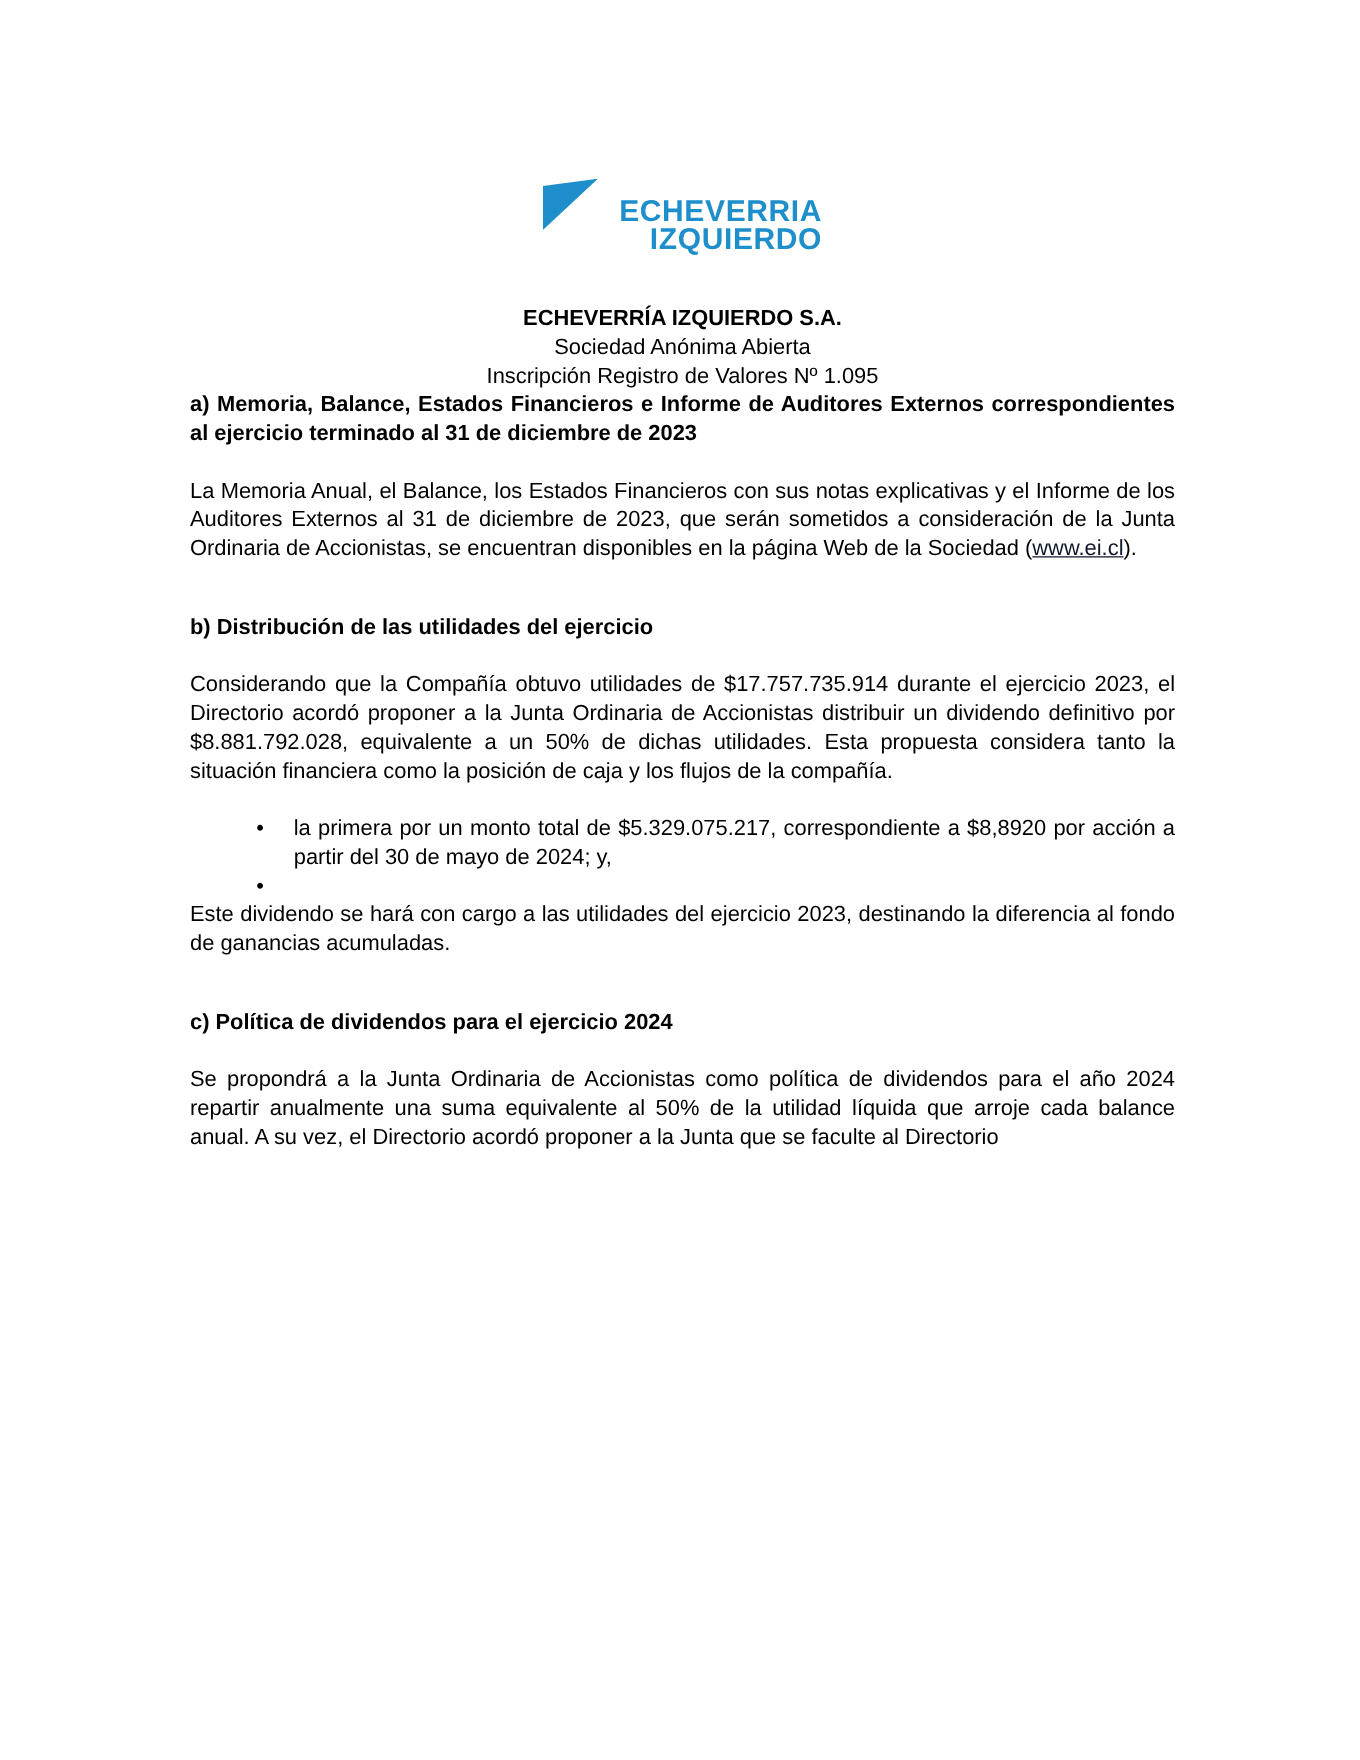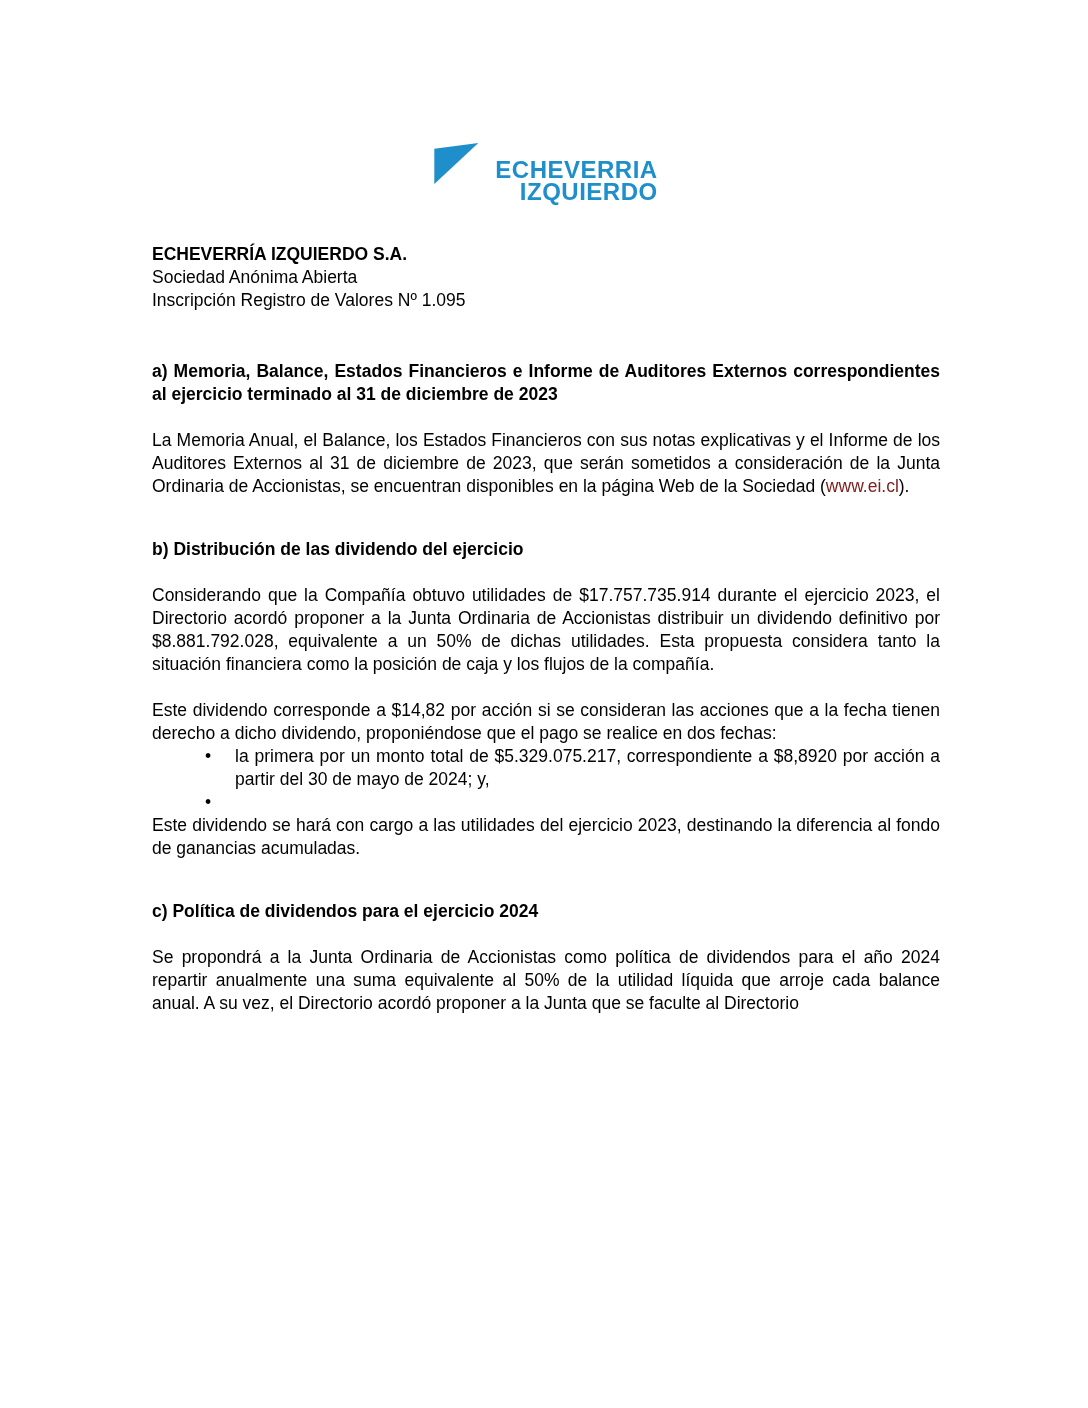--- a/index.html
+++ b/index.html
@@ -41,21 +41,21 @@
     text-align: right;
     font-weight: bold;
     font-size: 24px;
     line-height: 22px;
     letter-spacing: 0.5px;
     color: #1E8FCB;
   }
 
   
   .doc-header {
-    margin-bottom: 48px;
+    text-align: center;
   }
   .doc-header .company {
     font-weight: bold;
   }
 
   
   .doc-title {
     font-weight: bold;
     text-align: justify;
     line-height: 24px;
@@ -85,21 +85,22 @@
     position: relative;
     padding-left: 83px;
     text-align: justify;
   }
   .bullet-list li .bullet-dot {
     position: absolute;
     left: 53px;
     top: 0;
   }
   .doc-link {
-    color: #7f1d1d;
+    color: #0f172a;
+    text-decoration: underline;
     cursor: pointer;
   }
   .page-number {
     position: absolute;
     top: 1297px;
     left: 0;
     width: 100%;
     text-align: center;
     font-family: "Liberation Serif", "DejaVu Serif", serif;
     font-size: 17px;
@@ -122,23 +123,22 @@
   <div class="doc-header">
     <div class="company">ECHEVERRÍA IZQUIERDO S.A.</div>
     <div>Sociedad Anónima Abierta</div>
     <div>Inscripción Registro de Valores Nº 1.095</div>
   </div>
 
 
   <p class="section-heading">a) Memoria, Balance, Estados Financieros e Informe de Auditores Externos correspondientes al ejercicio terminado al 31 de diciembre de 2023</p>
   <p class="para section-end"><span>La Memoria Anual, el Balance, los Estados Financieros con sus notas explicativas y el Informe de los Auditores Externos al 31 de diciembre de 2023, que serán sometidos a consideración de la Junta Ordinaria de Accionistas, se encuentran disponibles en la página Web de la Sociedad (</span><span class="doc-link">www.ei.cl</span><span>).</span></p>
 
-  <p class="section-heading">b) Distribución de las dividendo del ejercicio</p>
+  <p class="section-heading">b) Distribución de las utilidades del ejercicio</p>
   <p class="para">Considerando que la Compañía obtuvo utilidades de $17.757.735.914 durante el ejercicio 2023, el Directorio acordó proponer a la Junta Ordinaria de Accionistas distribuir un dividendo definitivo por $8.881.792.028, equivalente a un 50% de dichas utilidades. Esta propuesta considera tanto la situación financiera como la posición de caja y los flujos de la compañía.</p>
-  <p class="para tight">Este dividendo corresponde a $14,82 por acción si se consideran las acciones que a la fecha tienen derecho a dicho dividendo, proponiéndose que el pago se realice en dos fechas:</p>
   <ul class="bullet-list">
     <li><span class="bullet-dot">•</span><span>la primera por un monto total de $5.329.075.217, correspondiente a $8,8920 por acción a partir del 30 de mayo de 2024; y,</span></li>
     <li><span class="bullet-dot">•</span></li>
   </ul>
   <p class="para section-end">Este dividendo se hará con cargo a las utilidades del ejercicio 2023, destinando la diferencia al fondo de ganancias acumuladas.</p>
 
   <p class="section-heading">c) Política de dividendos para el ejercicio 2024</p>
   <p class="para">Se propondrá a la Junta Ordinaria de Accionistas como política de dividendos para el año 2024 repartir anualmente una suma equivalente al 50% de la utilidad líquida que arroje cada balance anual. A su vez, el Directorio acordó proponer a la Junta que se faculte al Directorio</p>
 
   <div class="page-number">1</div>

